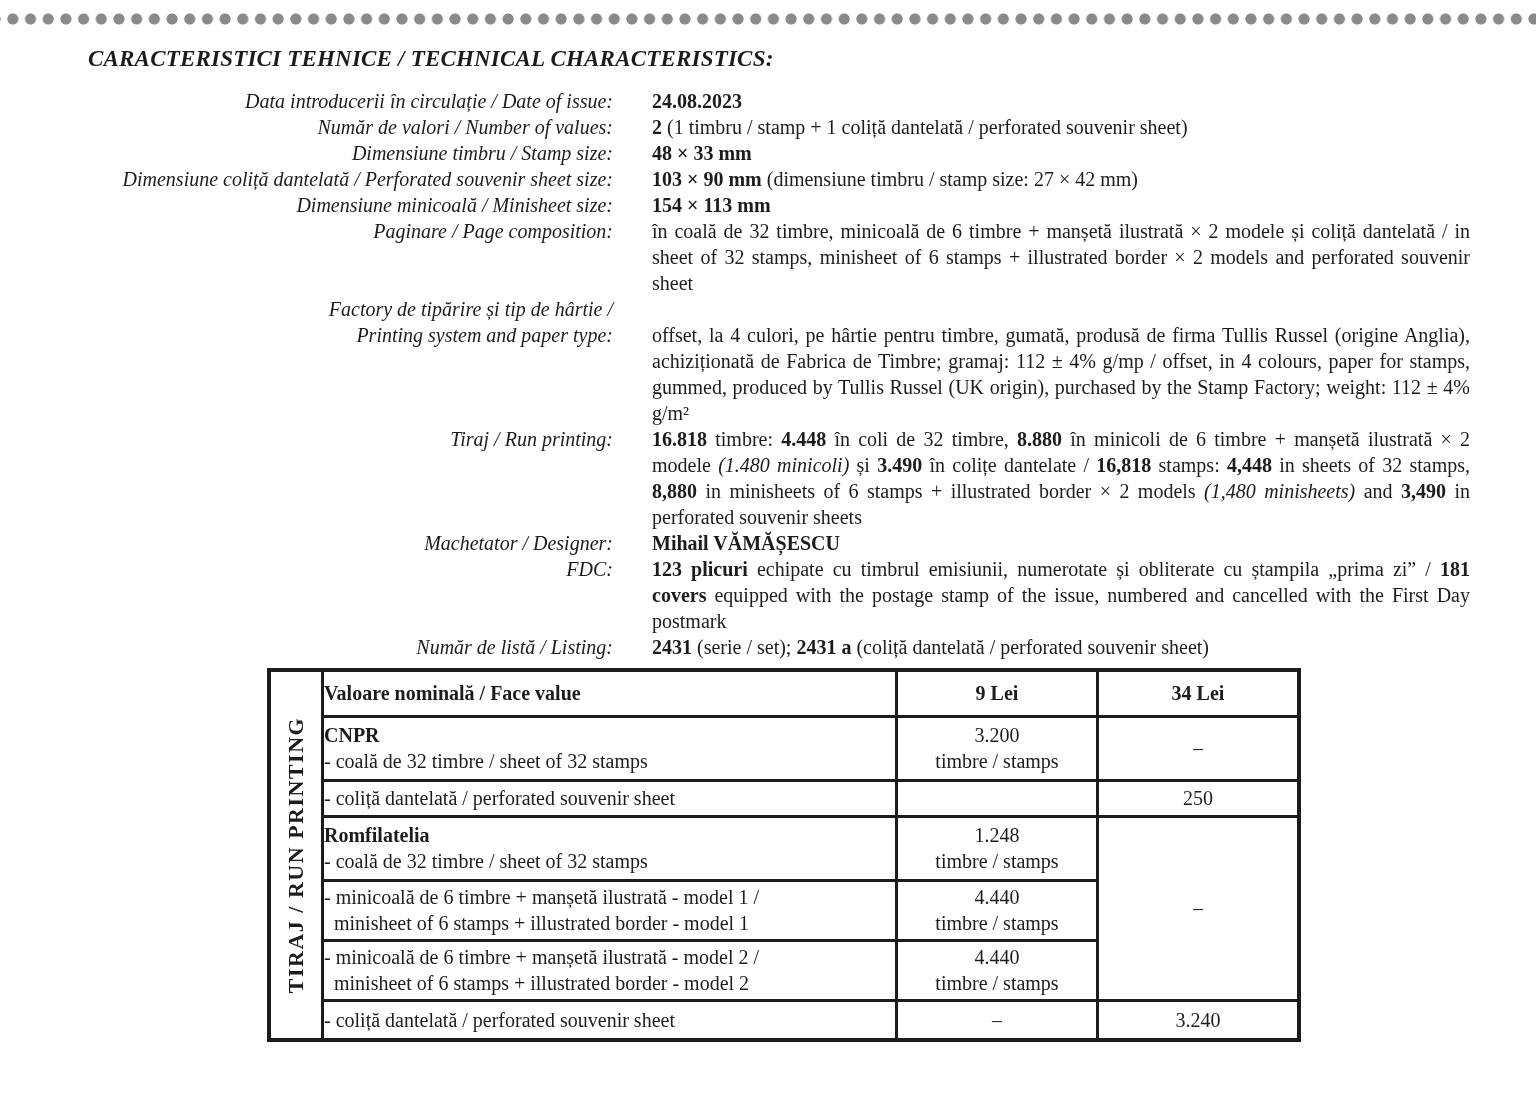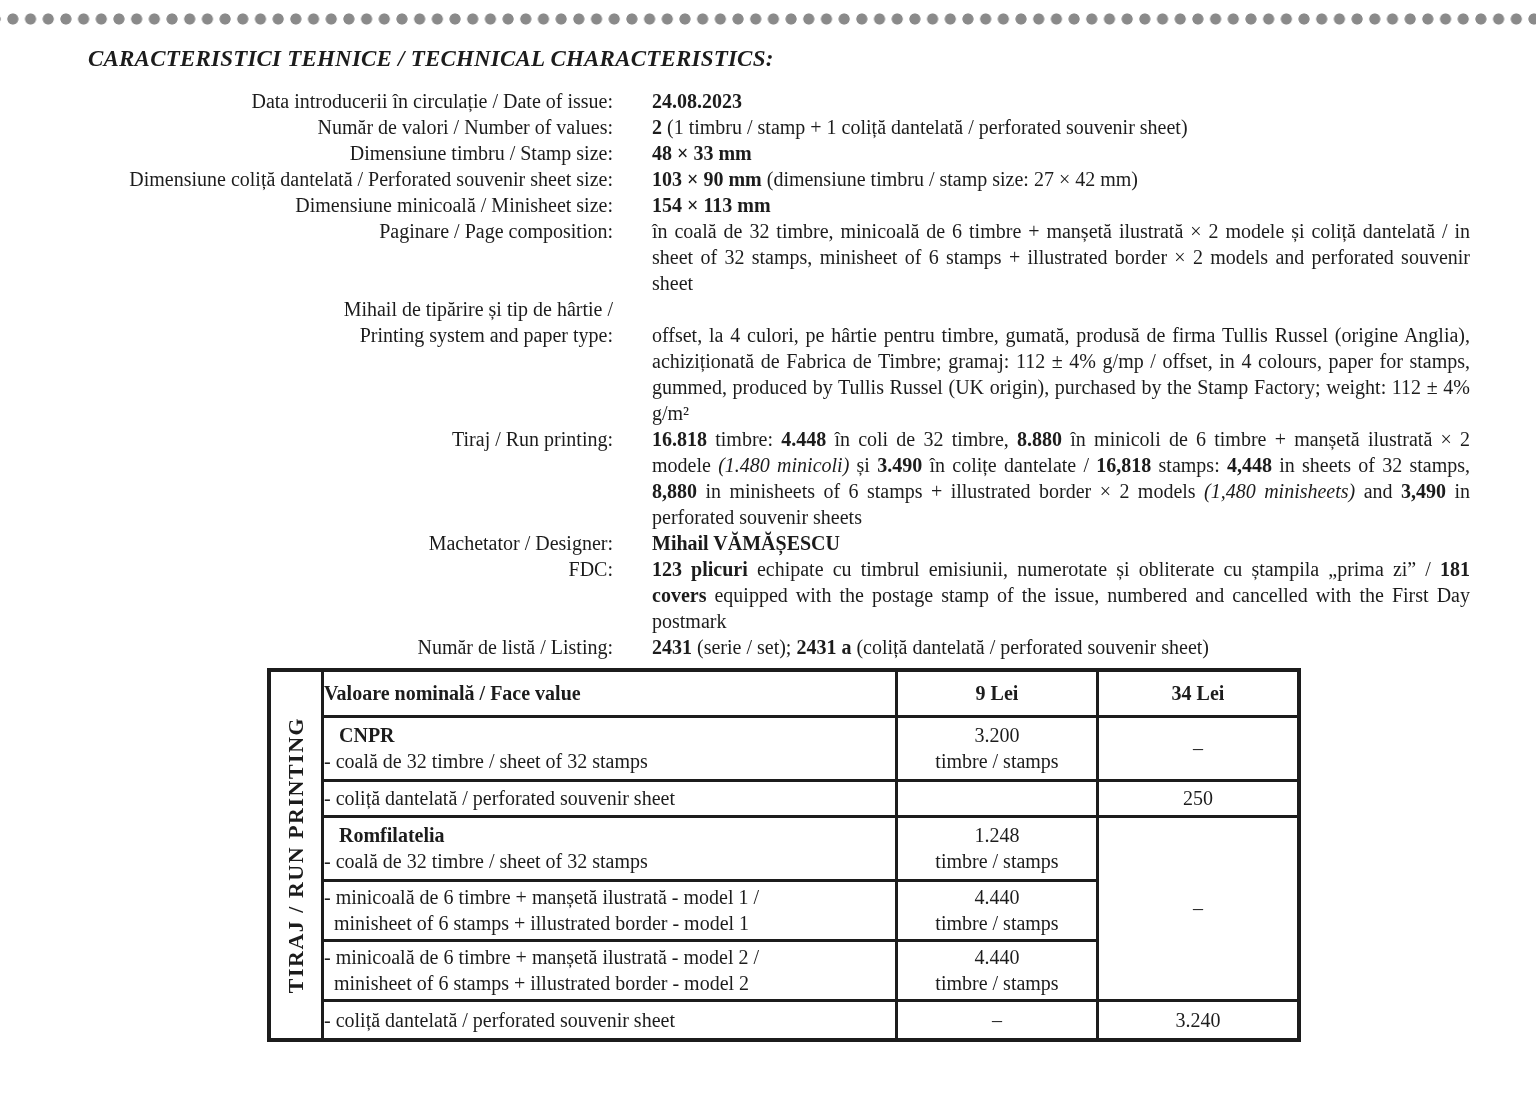--- a/index.html
+++ b/index.html
@@ -15,41 +15,41 @@
     background-position:4px 50%;
     background-repeat:repeat-x;
   }
   .title {
     margin:20px 0 0 88px;
     font-size:23px; font-weight:bold; font-style:italic;
     letter-spacing:0.2px;
   }
   .specs { margin:16px 0 0 85px; font-size:20px; line-height:26px; }
   .spec-row { display:flex; align-items:flex-start; }
-  .spec-label { width:528px; flex-shrink:0; display:flex; justify-content:flex-end; }
+  .spec-label { width:528px; flex-shrink:0; display:flex; justify-content:flex-end;font-style:italic; }
   .spec-label span { white-space:nowrap; }
   .spec-value { width:818px; margin-left:39px; }
   .just { text-align:justify; }
   .tiraj-table {
     margin:8px 0 0 267px;
     border-collapse:collapse;
     border:4px solid #1c1c1c;
     table-layout:fixed;
     font-size:20px; line-height:26px;
   }
   .tiraj-table td { border:3px solid #1c1c1c; padding:0; vertical-align:middle; }
   .side-cell { width:50px; position:relative; }
   .side-label {
     position:absolute; top:50%; left:50%;
     transform:translate(-50%,-50%) rotate(-90deg);
     white-space:nowrap; font-weight:bold; font-size:22px; letter-spacing:1.5px;
   }
   .desc-cell { width:571px; padding:4px 10px 5px 12px; }
   .desc-line { white-space:pre-wrap; }
-  .desc-title { font-weight:bold; white-space:pre-wrap;padding-left:15px; }
+  .desc-title { font-weight:bold; white-space:pre-wrap; }
   .desc-title:empty { display:none; }
   .num-cell { width:198px; text-align:center; white-space:pre-line;font-family:Liberation Serif, serif; }
   .head-cell { font-weight:bold; }
   .tr-head  { height:46px; }
   .tr-cnpr  { height:64px; }
   .tr-colita1 { height:36px; }
   .tr-rom   { height:64px; }
   .tr-m1    { height:60px; }
   .tr-m2    { height:60px; }
   .tr-colita2 { height:40px; }
@@ -93,21 +93,21 @@
     <div class="spec-value"><span style="font-weight: bold;">154 × 113 mm</span></div>
   </div>
   <div class="spec-row">
     <div class="spec-label">
         <span>Paginare / Page composition:</span>
       </div>
     <div class="spec-value just"><span>în coală de 32 timbre, minicoală de 6 timbre + manșetă ilustrată × 2 modele și coliță dantelată / in sheet of 32 stamps, minisheet of 6 stamps + illustrated border × 2 models and perforated souvenir sheet</span></div>
   </div>
   <div class="spec-row">
     <div class="spec-label">
-        <span>Mihail de tipărire și tip de hârtie /</span>
+        <span>Factory de tipărire și tip de hârtie /</span>
       </div>
     <div class="spec-value"></div>
   </div>
   <div class="spec-row">
     <div class="spec-label">
         <span>Printing system and paper type:</span>
       </div>
     <div class="spec-value just"><span>offset, la 4 culori, pe hârtie pentru timbre, gumată, produsă de firma Tullis Russel (origine Anglia), achiziționată de Fabrica de Timbre; gramaj: 112 ± 4% g/mp / offset, in 4 colours, paper for stamps, gummed, produced by Tullis Russel (UK origin), purchased by the Stamp Factory; weight: 112 ± 4% g/m²</span></div>
   </div>
   <div class="spec-row">

